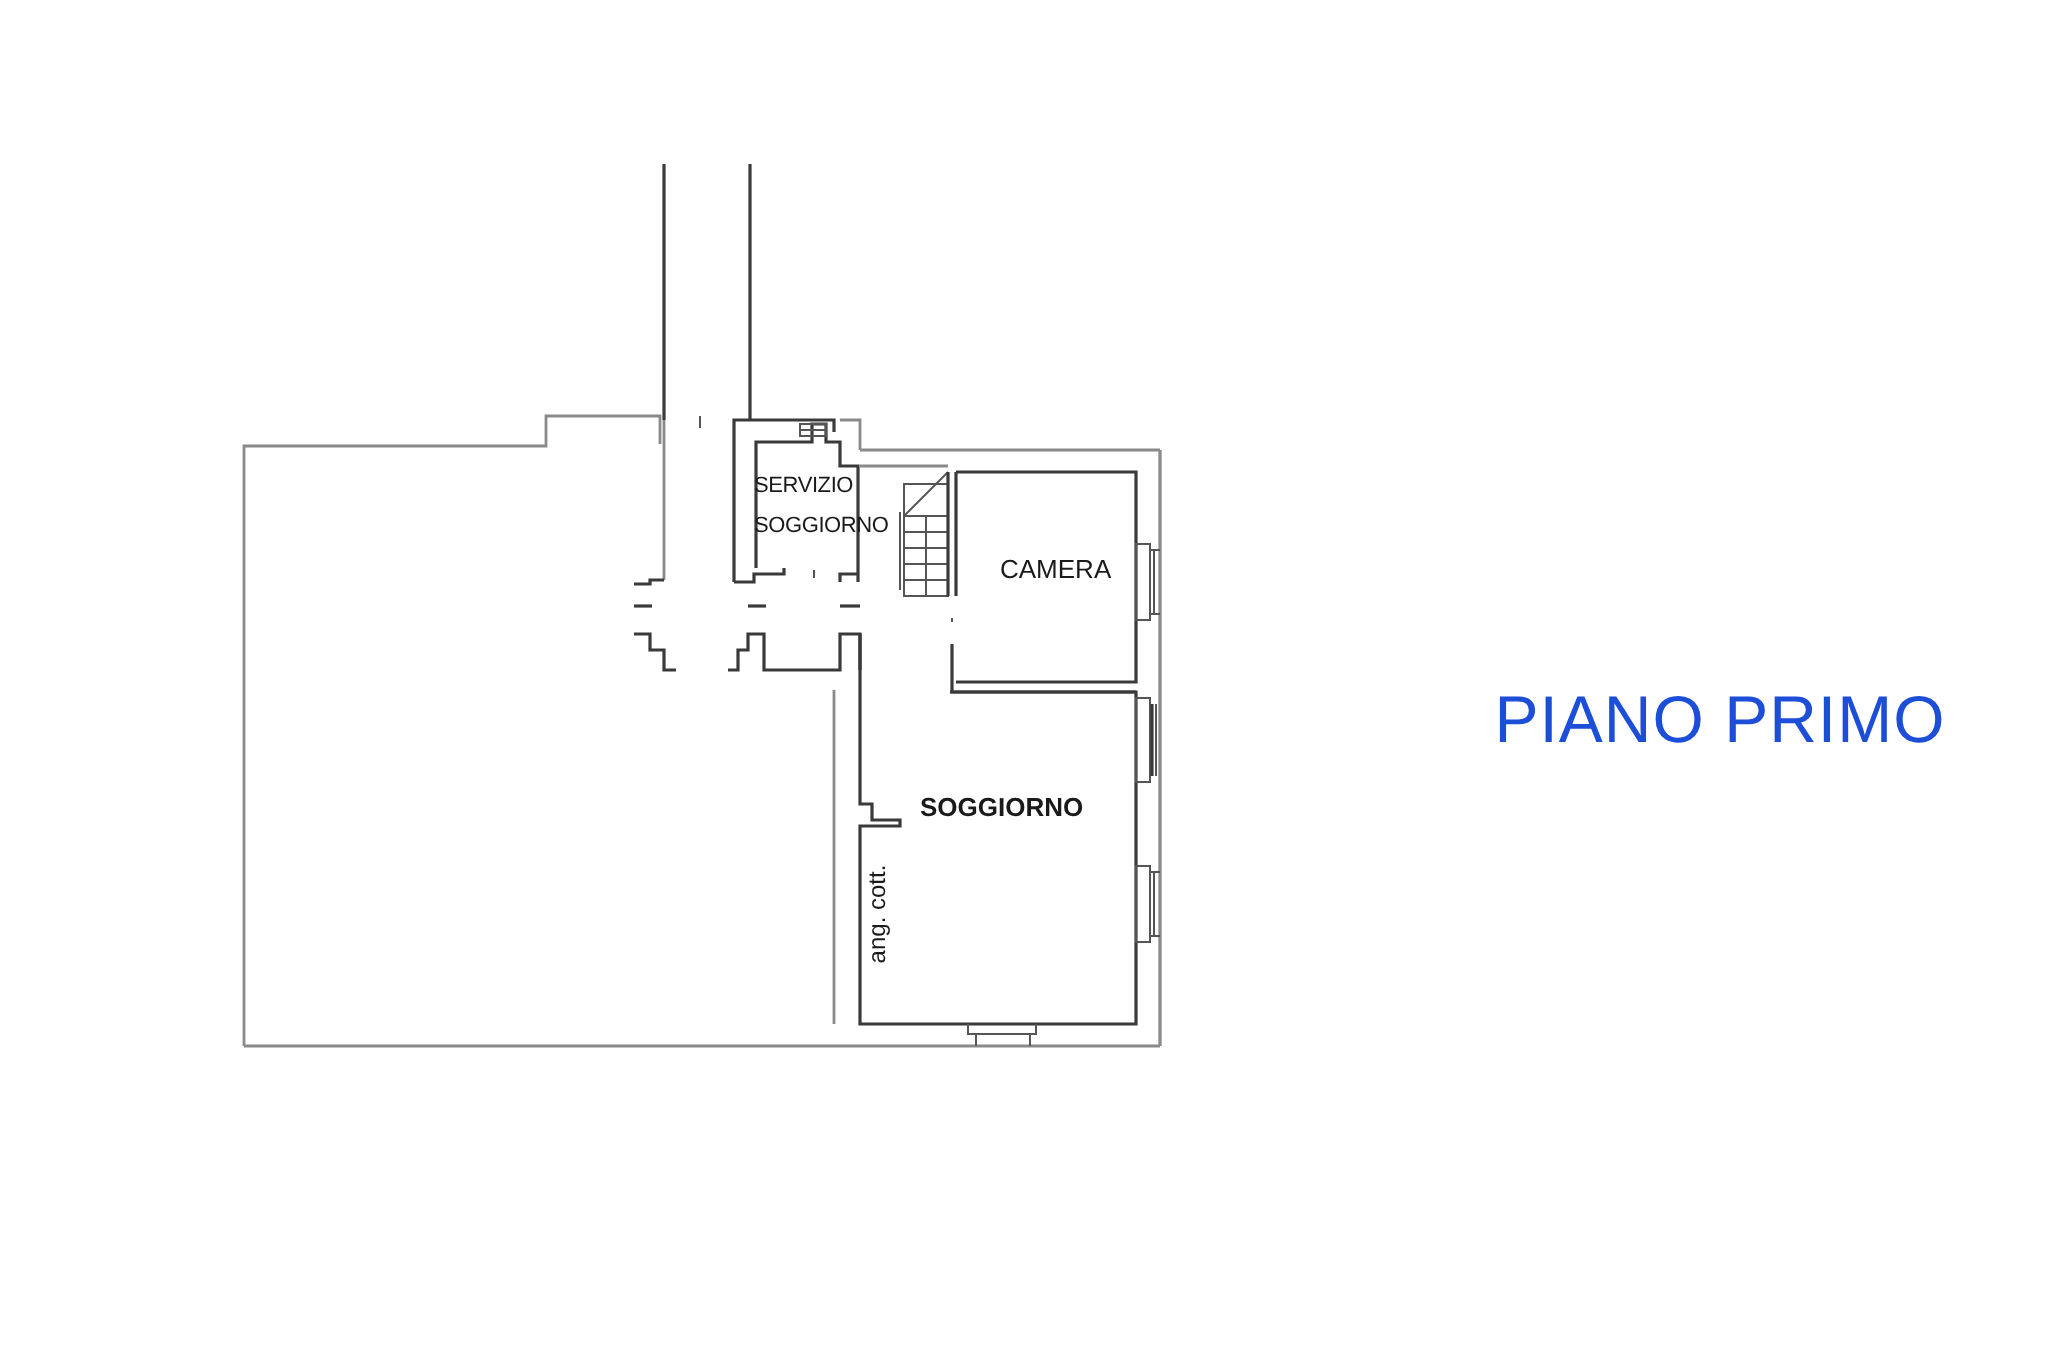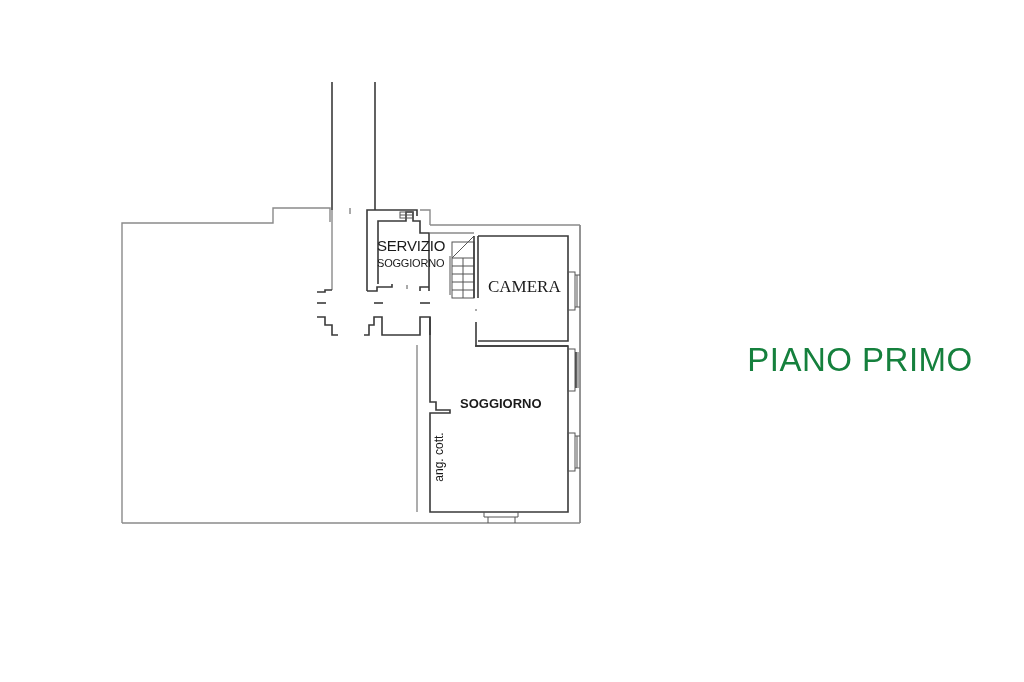--- a/index.html
+++ b/index.html
@@ -23,36 +23,36 @@
     }
     .wall { fill: none; stroke: #3a3a3a; stroke-width: 1.6; }
     .wall-light { fill: none; stroke: #8a8a8a; stroke-width: 1.4; }
     .wall-thin { fill: none; stroke: #555; stroke-width: 1; }
     .room-label {
       position: absolute;
       color: #1a1a1a;
       font-family: "Liberation Sans", sans-serif;
       white-space: nowrap;
     }
-    .lbl-servizio { left: 377px; top: 237px; font-size: 15px; letter-spacing: -0.2px; }
+    .lbl-servizio { left: 377px; top: 237px; font-size: 11px; letter-spacing: -0.2px; }
     .lbl-igienico { left: 377px; top: 257px; font-size: 11px; letter-spacing: -0.2px; }
-    .lbl-camera   { left: 488px; top: 277px; font-size: 17px; font-family: Liberation Serif, serif; }
+    .lbl-camera   { left: 500px; top: 277px; font-size: 13px; }
     .lbl-soggiorno{ left: 460px; top: 396px; font-size: 13px; font-weight: bold; }
     .lbl-angcott  {
       left: 414px; top: 450px; font-size: 12px;
       transform: rotate(-90deg);
       transform-origin: center center;
     }
     .title-block {
       position: absolute;
       left: 720px;
       top: 338px;
       width: 280px;
       text-align: center;
-      color: #15803d;
+      color: #1d4ed8;
       font-family: "Liberation Sans", sans-serif;
       font-size: 33px;
       line-height: 44px;
       letter-spacing: 0.5px;
     }
   </style>
 </head>
 <body>
 
 <svg id="plan" viewBox="0 0 1024 682" xmlns="http://www.w3.org/2000/svg">

